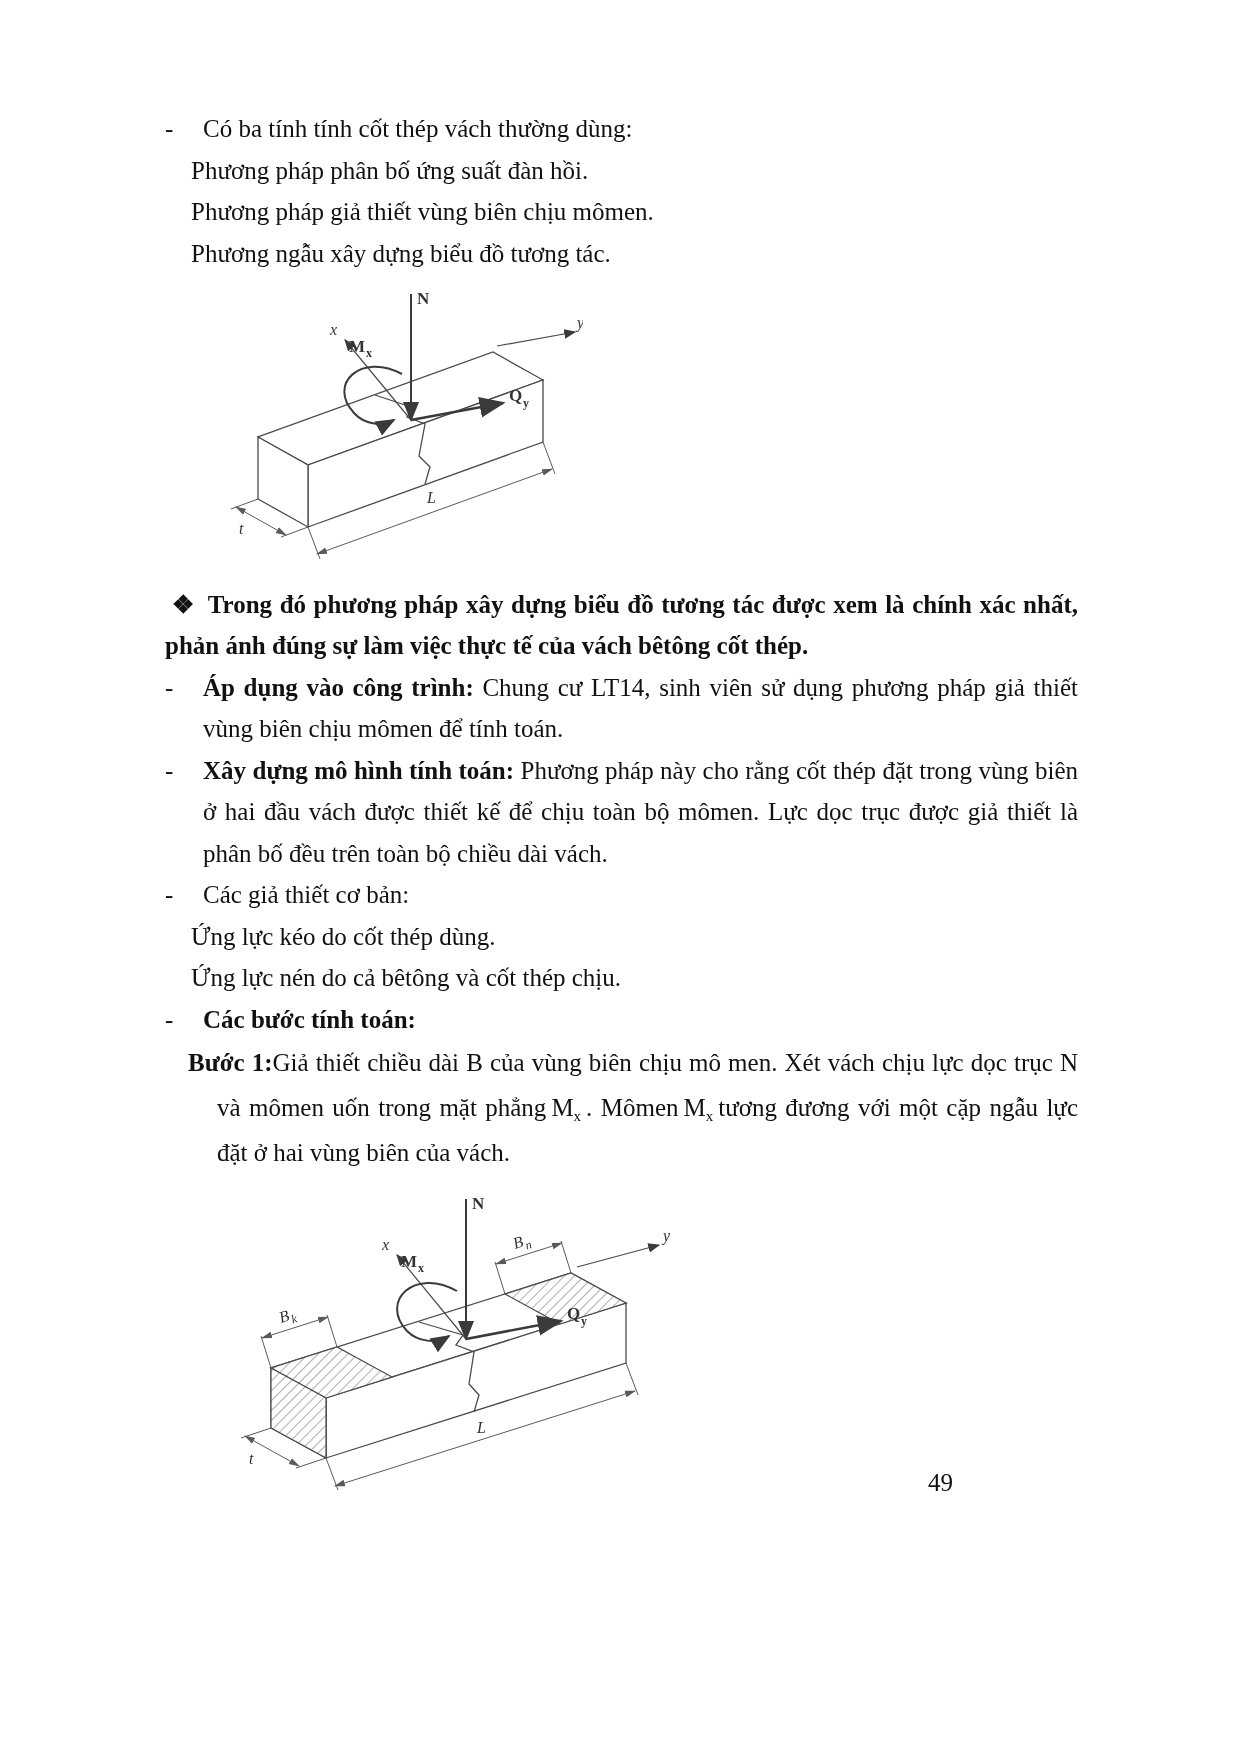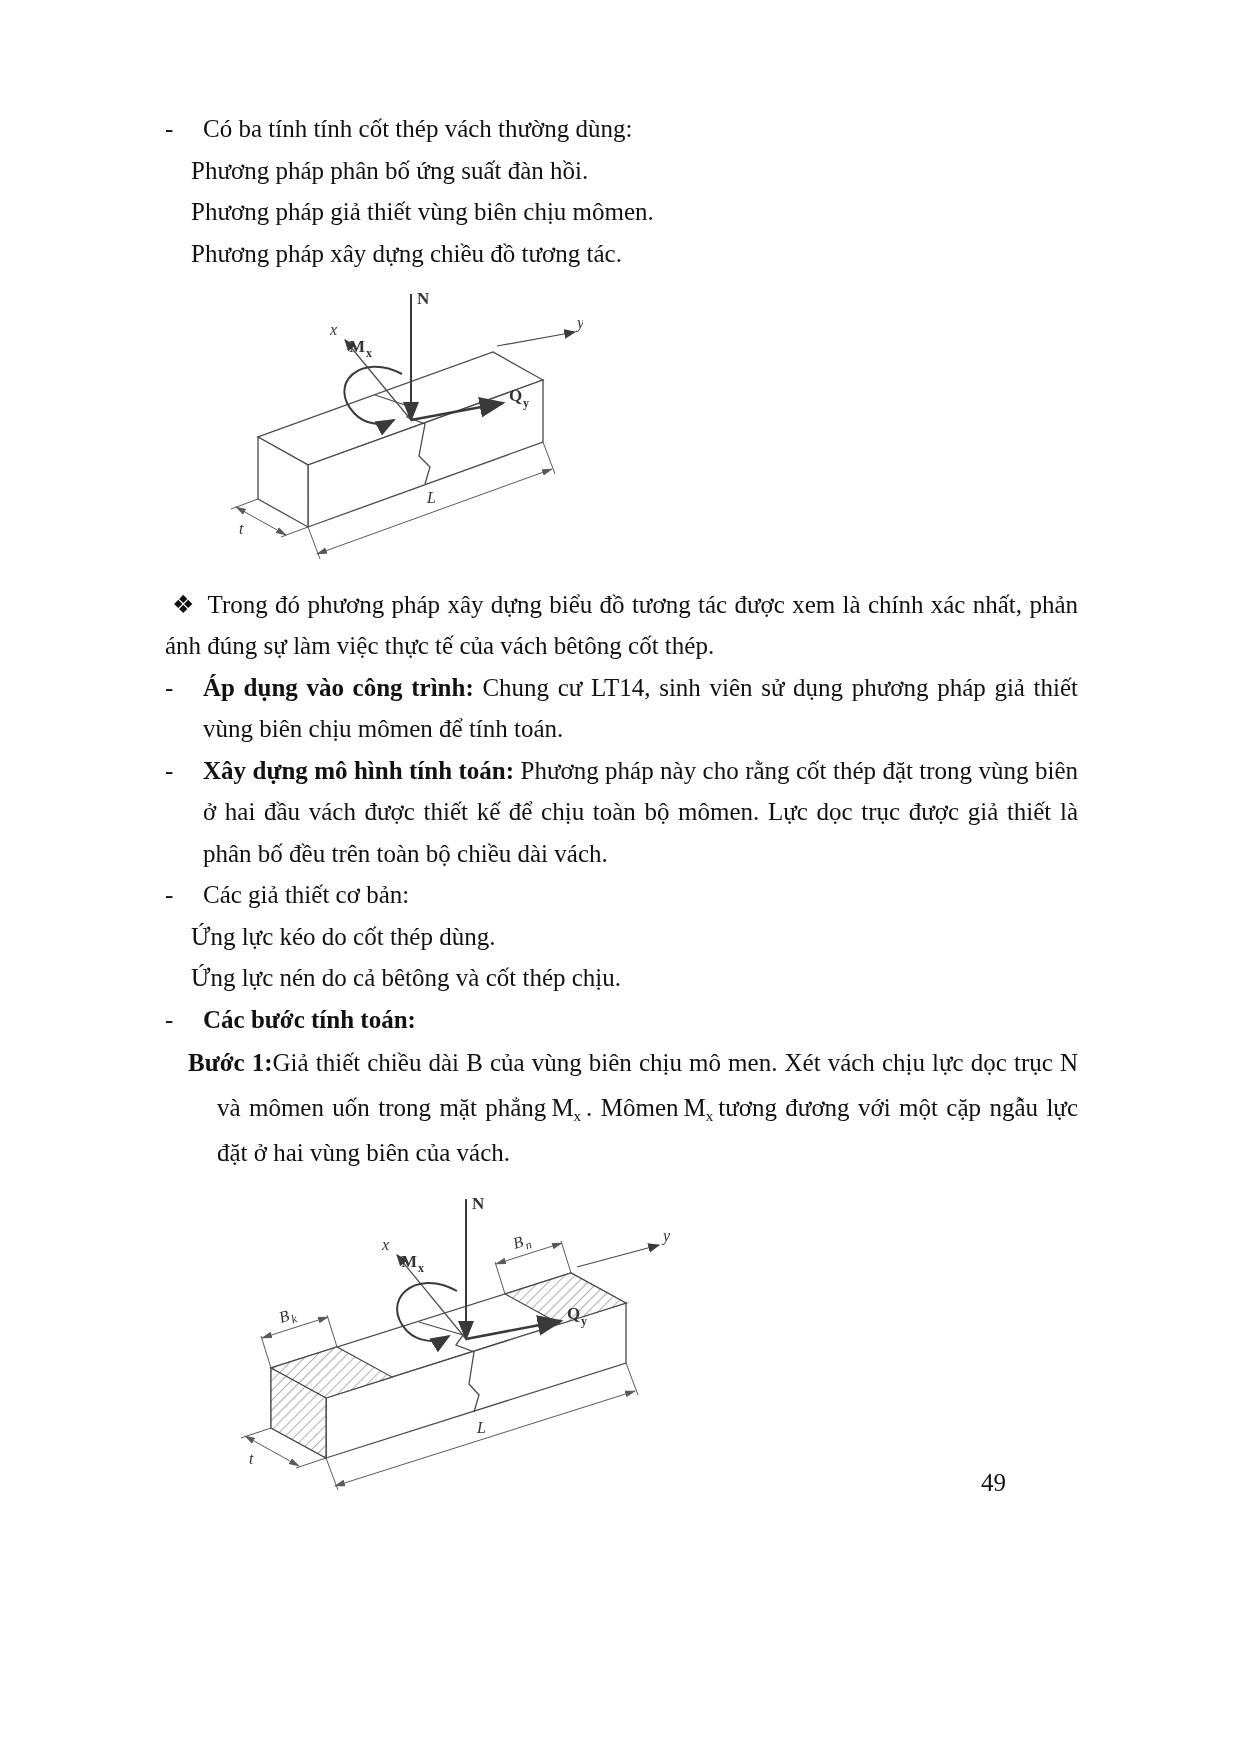--- a/index.html
+++ b/index.html
@@ -13,29 +13,29 @@
     line-height:1.66;
     overflow:hidden;
   }
   .content{padding:108px 162px 0 165px;}
   .li{display:flex;}
   .li .marker{width:38px;flex:none;}
   .li .body{flex:1;text-align:justify;}
   .subline{margin-left:26px;}
   .bold{font-weight:bold;}
   .it{}
-  .note{margin:0;text-align:justify;}
+  .note{margin:0;text-align:justify;font-weight:bold;}
   .note .bullet{padding-left:7px;margin-right:12px;}
   .step{margin-left:23px;padding-left:29px;text-indent:-29px;text-align:justify;line-height:1.8;}
   .mvar{margin:0 5px;white-space:nowrap;}
   .mvar .msub{font-size:15px;vertical-align:-5px;}
   figure{margin:0;}
   .fig1{margin:8px 0 4px 38px;}
   .fig2{margin:8px 0 0 66px;}
-  .page-num{position:absolute;left:981px;top:1462px;text-align:center;}
+  .page-num{position:absolute;left:928px;top:1462px;text-align:center;}
   
   svg text{fill:#333;}
   .fl{font:bold 17px "Liberation Serif",serif;}
   .fls{font:bold 12px "Liberation Serif",serif;}
   .fi{font:italic 16px "Liberation Serif",serif;}
   .fis{font:italic 12px "Liberation Serif",serif;}
   .edge{fill:none;stroke:#4a4a4a;stroke-width:1.3;}
   .facefill{fill:#ffffff;stroke:#4a4a4a;stroke-width:1.3;}
   .force{fill:none;stroke:#3a3a3a;stroke-width:2;}
   .forceq{fill:none;stroke:#3a3a3a;stroke-width:2.6;}
@@ -47,21 +47,21 @@
 
 <div class="page">
   <div class="content">
 
     <div class="li">
       <span class="marker">-</span>
       <span class="body">Có ba tính tính cốt thép vách thường dùng:</span>
     </div>
     <div class="subline">Phương pháp phân bố ứng suất đàn hồi.</div>
     <div class="subline">Phương pháp giả thiết vùng biên chịu mômen.</div>
-    <div class="subline">Phương pháp xây dựng chiều đồ tương tác.</div>
+    <div class="subline">Phương ngẫu xây dựng biểu đồ tương tác.</div>
 
     <figure class="fig1">
       <svg width="380" height="285" viewBox="0 0 380 285">
         <defs>
           <marker id="d1a" markerWidth="11" markerHeight="9" refX="9" refY="4.5" orient="auto">
             <path d="M0,0.5 L10,4.5 L0,8.5 z" fill="#3a3a3a"></path>
           </marker>
           <marker id="d1d" markerWidth="12" markerHeight="9" refX="10" refY="4.5" orient="auto-start-reverse">
             <path d="M0,1.2 L11,4.5 L0,7.8 z" fill="#5a5a5a"></path>
           </marker>

